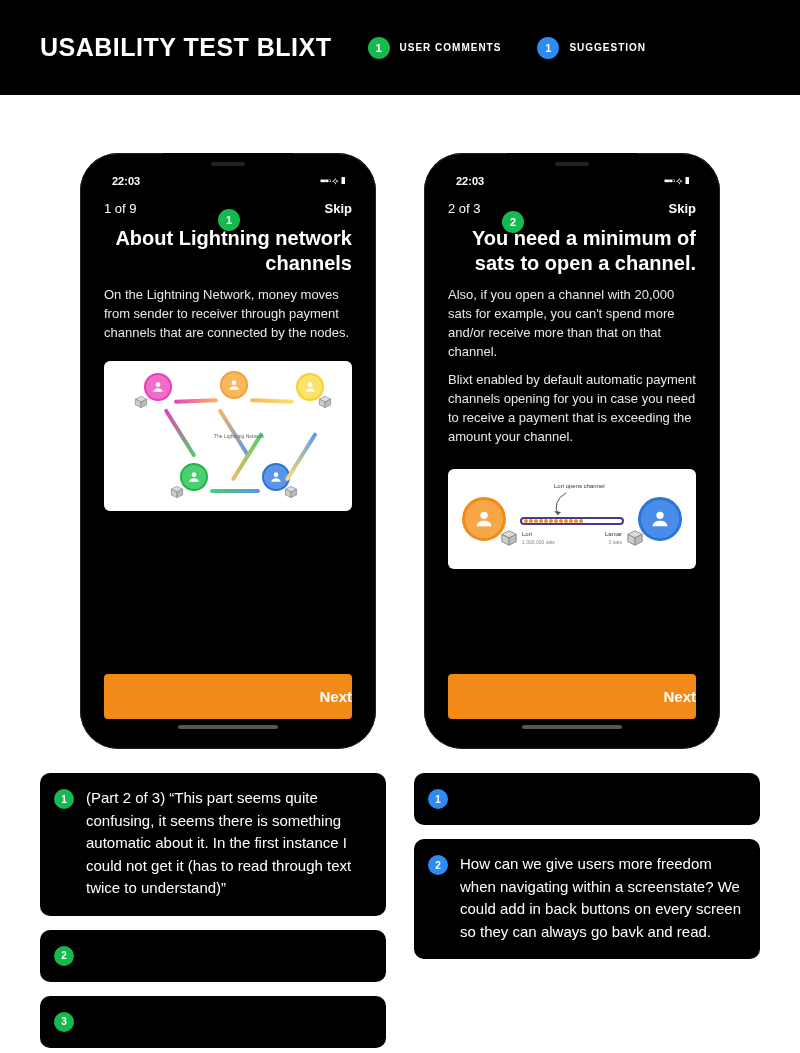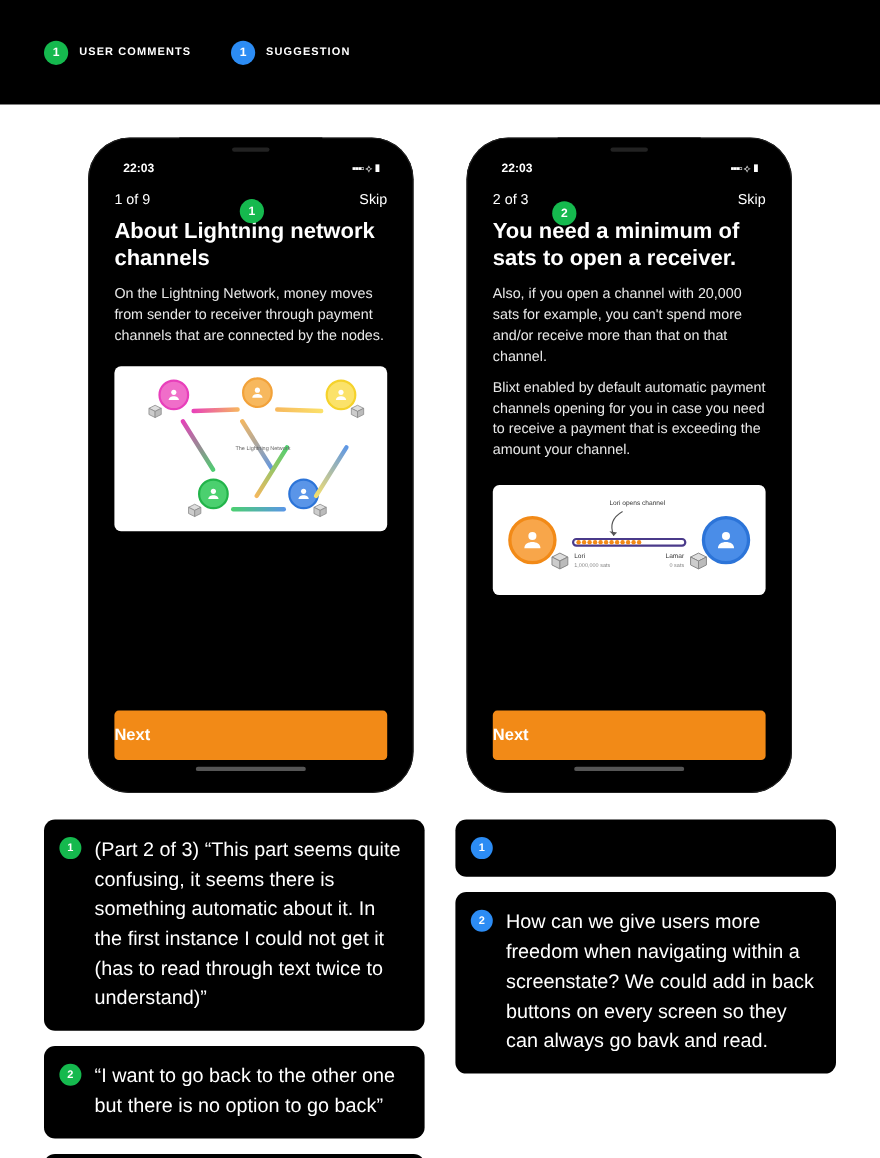--- a/index.html
+++ b/index.html
@@ -5,38 +5,38 @@
   * { box-sizing: border-box; margin: 0; padding: 0; }
   body { font-family: -apple-system, Helvetica, Arial, sans-serif; background: #fff; width: 800px; }
   .header { background: #000; height: 95px; display: flex; align-items: center; padding: 0 40px; gap: 36px; }
   .header-title { color: #fff; font-weight: 800; font-size: 25px; letter-spacing: 0.5px; }
   .legend-item { display: flex; align-items: center; gap: 10px; }
   .legend-badge { width: 22px; height: 22px; border-radius: 50%; color: #fff; font-size: 11px; font-weight: 700; display: flex; align-items: center; justify-content: center; }
   .badge-green { background: #15b94e; }
   .badge-blue { background: #2c8cf4; }
   .legend-label { color: #fff; font-size: 10px; letter-spacing: 1px; font-weight: 700; }
 
-  .phones-row { display: flex; justify-content: center; gap: 48px; padding: 30px 0 24px; align-items: flex-start; }
+  .phones-row { display: flex; justify-content: center; gap: 48px; padding: 30px 0 24px; align-items: flex-start; margin-top: 28px; }
   .phone-wrap { position: relative; }
   .phone { width: 296px; height: 596px; background: #000; border-radius: 38px; position: relative; padding: 10px; box-shadow: 0 0 0 1px #222 inset; }
   .notch { position: absolute; top: 0; left: 50%; transform: translateX(-50%); width: 130px; height: 22px; background: #000; border-radius: 0 0 16px 16px; z-index: 5; }
   .notch::before { content:''; position:absolute; left:48px; top:9px; width:34px; height:4px; background:#222; border-radius:3px;}
   .screen { width: 100%; height: 100%; background: #000; border-radius: 30px; padding: 6px 14px 8px; color: #fff; display: flex; flex-direction: column; }
   .status-bar { display: flex; justify-content: space-between; align-items: center; font-size: 11px; height: 24px; }
   .status-left { font-weight: 600; padding-left: 8px; }
   .status-right { font-size: 10px; letter-spacing: -1px; padding-right: 6px;}
   .pager-row { display: flex; justify-content: space-between; align-items: center; margin: 8px 0 4px; font-size: 13px; }
-  .skip { font-weight: 400; }
-  .screen-title { font-size: 20px; font-weight: 700; line-height: 1.25; margin: 6px 0 10px; }
+  .skip { font-weight: 700; }
+  .screen-title { font-size: 20px; font-weight: 700; line-height: 1.25; margin: 6px 0 10px; text-align: right; }
   .screen-body { font-size: 13px; line-height: 1.45; color: #e8e8e8; }
   .screen-body p { margin-bottom: 10px; }
   .illus { background: #fff; border-radius: 6px; margin: 8px 0; flex-shrink: 0; }
   .illus-a { height: 150px; position: relative; }
   .illus-b { height: 100px; position: relative; margin-top: 12px;}
-  .next-btn { background: #f28a17; color: #fff; text-align: left; font-weight: 700; font-size: 15px; padding: 14px 0; border-radius: 4px; margin-top: auto; margin-bottom: 6px; }
+  .next-btn { background: #f28a17; color: #fff; text-align: right; font-weight: 700; font-size: 15px; padding: 14px 0; border-radius: 4px; margin-top: auto; margin-bottom: 6px; }
   .home-ind { width: 100px; height: 4px; background: #555; border-radius: 4px; margin: 0 auto 2px; }
 
   .float-badge { position: absolute; width: 22px; height: 22px; border-radius: 50%; background: #15b94e; color: #fff; font-size: 11px; font-weight: 700; display: flex; align-items: center; justify-content: center; z-index: 10; }
 
   
   .node { position: absolute; width: 28px; height: 28px; border-radius: 50%; border: 2px solid; display:flex; align-items:center; justify-content:center;}
   .node svg { width: 14px; height: 14px;}
   .cube { position:absolute; width:14px; height:14px; }
   .illus-a .line { position:absolute; height:4px; border-radius:2px; }
   .illus-a .caption { position:absolute; font-size:5px; color:#666;}
@@ -48,26 +48,27 @@
   .ib-dots { position:absolute; display:flex; gap:1px;}
   .ib-dot { width:4px; height:4px; border-radius:50%; background:#f28a17;}
   .ib-label { position:absolute; font-size:6px; color:#333;}
   .ib-sub { position:absolute; font-size:5px; color:#888;}
   .ib-arrow { position:absolute; font-size:6px; color:#333; }
 
   .comments-section { display: flex; gap: 28px; padding: 0 40px 30px; }
   .col { flex: 1; display: flex; flex-direction: column; gap: 14px; }
   .card { background: #000; color: #fff; border-radius: 10px; padding: 14px 16px 16px 14px; display: flex; gap: 12px; }
   .card-badge { width: 20px; height: 20px; border-radius: 50%; color: #fff; font-size: 10px; font-weight: 700; display: flex; align-items: center; justify-content: center; flex-shrink: 0; margin-top: 2px;}
-  .card-text { font-size: 18px; line-height: 1.5; }
+  .card-text { font-size: 15px; line-height: 1.5; }
 </style>
 </head>
 <body>
 
 <div class="header">
+  <div class="header-title">USABILITY TEST BLIXT</div>
   <div class="legend-item">
     <div class="legend-badge badge-green">1</div>
     <div class="legend-label">USER COMMENTS</div>
   </div>
   <div class="legend-item">
     <div class="legend-badge badge-blue">1</div>
     <div class="legend-label">SUGGESTION</div>
   </div>
 </div>
 
@@ -164,21 +165,21 @@
       <div class="notch"></div>
       <div class="screen">
         <div class="status-bar">
           <div class="status-left">22:03</div>
           <div class="status-right">▪▪▪▫ ⟡ ▮</div>
         </div>
         <div class="pager-row">
           <div>2 of 3</div>
           <div class="skip">Skip</div>
         </div>
-        <div class="screen-title">You need a minimum of sats to open a receiver.</div>
+        <div class="screen-title">You need a minimum of sats to open a channel.</div>
         <div class="screen-body">
           <p>Also, if you open a channel with 20,000 sats for example, you can't spend more and/or receive more than that on that channel.</p>
           <p>Blixt enabled by default automatic payment channels opening for you in case you need to receive a payment that is exceeding the amount your channel.</p>
         </div>
         <div class="illus illus-b">
           <div class="ib-node" style="left:14px; top:28px; border-color:#f28a17; background:#f8a64a;">
               <svg viewBox="0 0 24 24" fill="#fff" width="22" height="22">
                 <circle cx="12" cy="8" r="4"></circle>
                 <path d="M4 20c0-4 4-6 8-6s8 2 8 6"></path>
               </svg>
@@ -234,21 +235,20 @@
 </div>
 
 <div class="comments-section">
   <div class="col">
     <div class="card">
       <div class="card-badge badge-green">1</div>
       <div class="card-text">(Part 2 of 3) “This part seems quite confusing, it seems there is something automatic about it. In the first instance I could not get it (has to read through text twice to understand)”</div>
     </div>
     <div class="card">
       <div class="card-badge badge-green">2</div>
-      <div class="card-text">“I want to go back to the other one but there is no option to go back”</div>
     </div>
     <div class="card">
       <div class="card-badge badge-green">3</div>
     </div>
   </div>
   <div class="col">
     <div class="card">
       <div class="card-badge badge-blue">1</div>
     </div>
     <div class="card">

